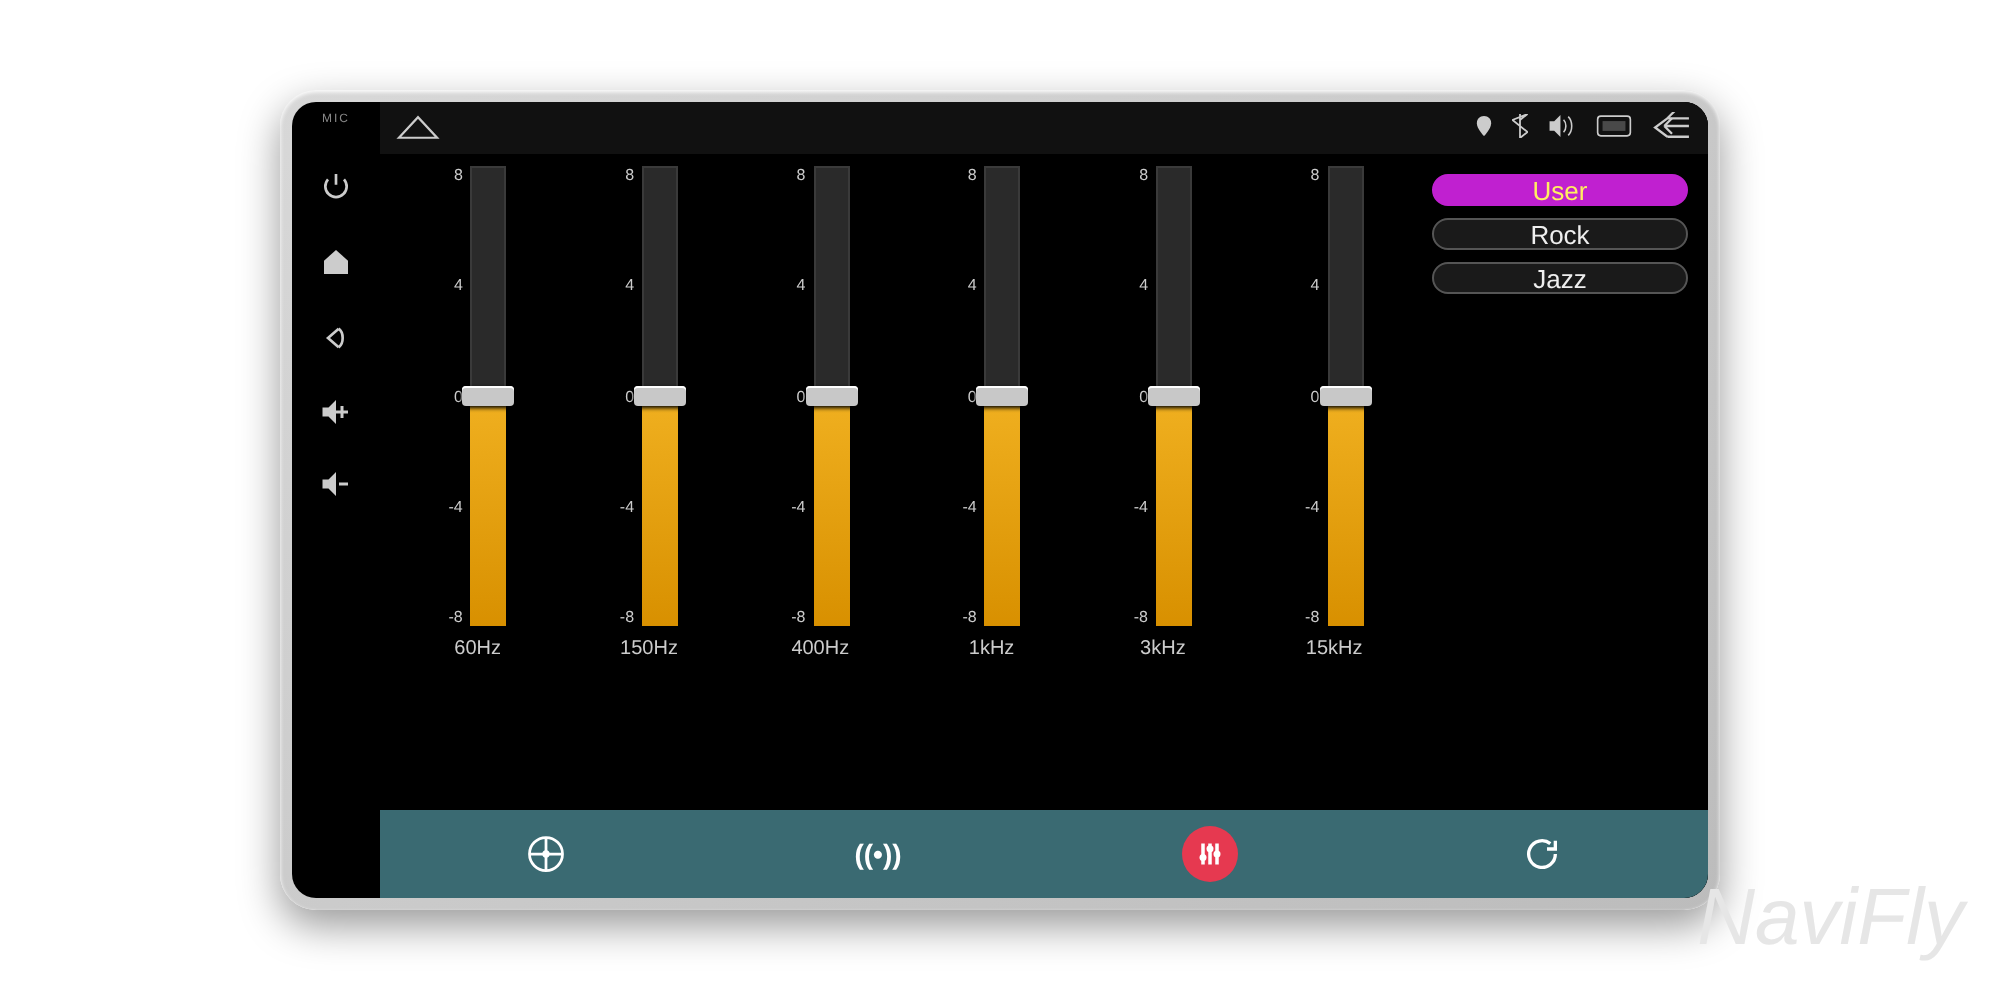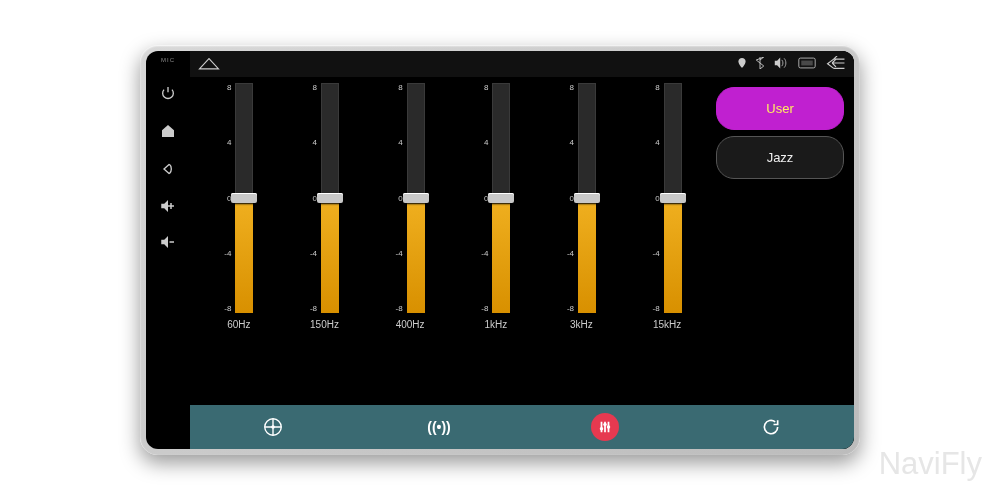--- a/index.html
+++ b/index.html
@@ -5,21 +5,21 @@
   * { box-sizing: border-box; margin: 0; padding: 0; }
   body {
     width: 1000px; height: 500px;
     background: #fff;
     font-family: Arial, sans-serif;
     display: flex; align-items: center; justify-content: center;
     position: relative;
   }
   .watermark {
     position: absolute; right: 18px; bottom: 18px;
-    font-size: 31px; color: #e6e6e6;
+    font-size: 40px; font-style: italic; color: #e6e6e6;
     font-weight: 500; pointer-events: none;
   }
   .device {
     width: 720px; height: 410px;
     border-radius: 18px;
     background: linear-gradient(145deg,#d8d8d8,#bcbcbc);
     padding: 6px;
     box-shadow: 0 8px 20px rgba(0,0,0,0.4), inset 0 1px 2px #fff;
   }
   .inner {
@@ -84,21 +84,21 @@
     box-shadow:0 1px 2px #000, inset 0 1px 0 #fff;
   }
   .freq {
     font-size:10px; color:#ccc; margin-top:6px;
   }
   .presets {
     width:140px; display:flex; flex-direction:column; gap:6px;
     padding:4px 6px;
   }
   .preset {
-    height:43px; border-radius:18px;
+    height:16px; border-radius:18px;
     background:#1a1a1a; border:1px solid #555;
     color:#eee; font-size:13px;
     display:flex; align-items:center; justify-content:center;
     cursor:pointer;
   }
   .preset.active {
     background:#c020d0; border-color:#c020d0; color:#ffef60;
   }
   .bottombar {
     height:44px; background:#3a6a72;
@@ -280,20 +280,21 @@
         <div class="track"></div>
         <div class="fill" style="height:115px"></div>
         <div class="thumb" style="top:110px"></div>
       </div>
     </div>
     <div class="freq">15kHz</div>
               </div>
             </div>
           <div class="presets">
               <div class="preset active">User</div>
+              <div class="preset">Rock</div>
               <div class="preset">Jazz</div>
             </div>
         </div>
 
         <div class="bottombar">
           <div class="seg">
             <svg width="22" height="22" viewBox="0 0 24 24">
                 <circle cx="12" cy="12" r="9" fill="none" stroke="#fff" stroke-width="1.5"></circle>
                 <path stroke="#fff" stroke-width="1.5" d="M12 3v18 M3 12h18"></path>
                 <circle cx="12" cy="12" r="2" fill="#fff"></circle>

